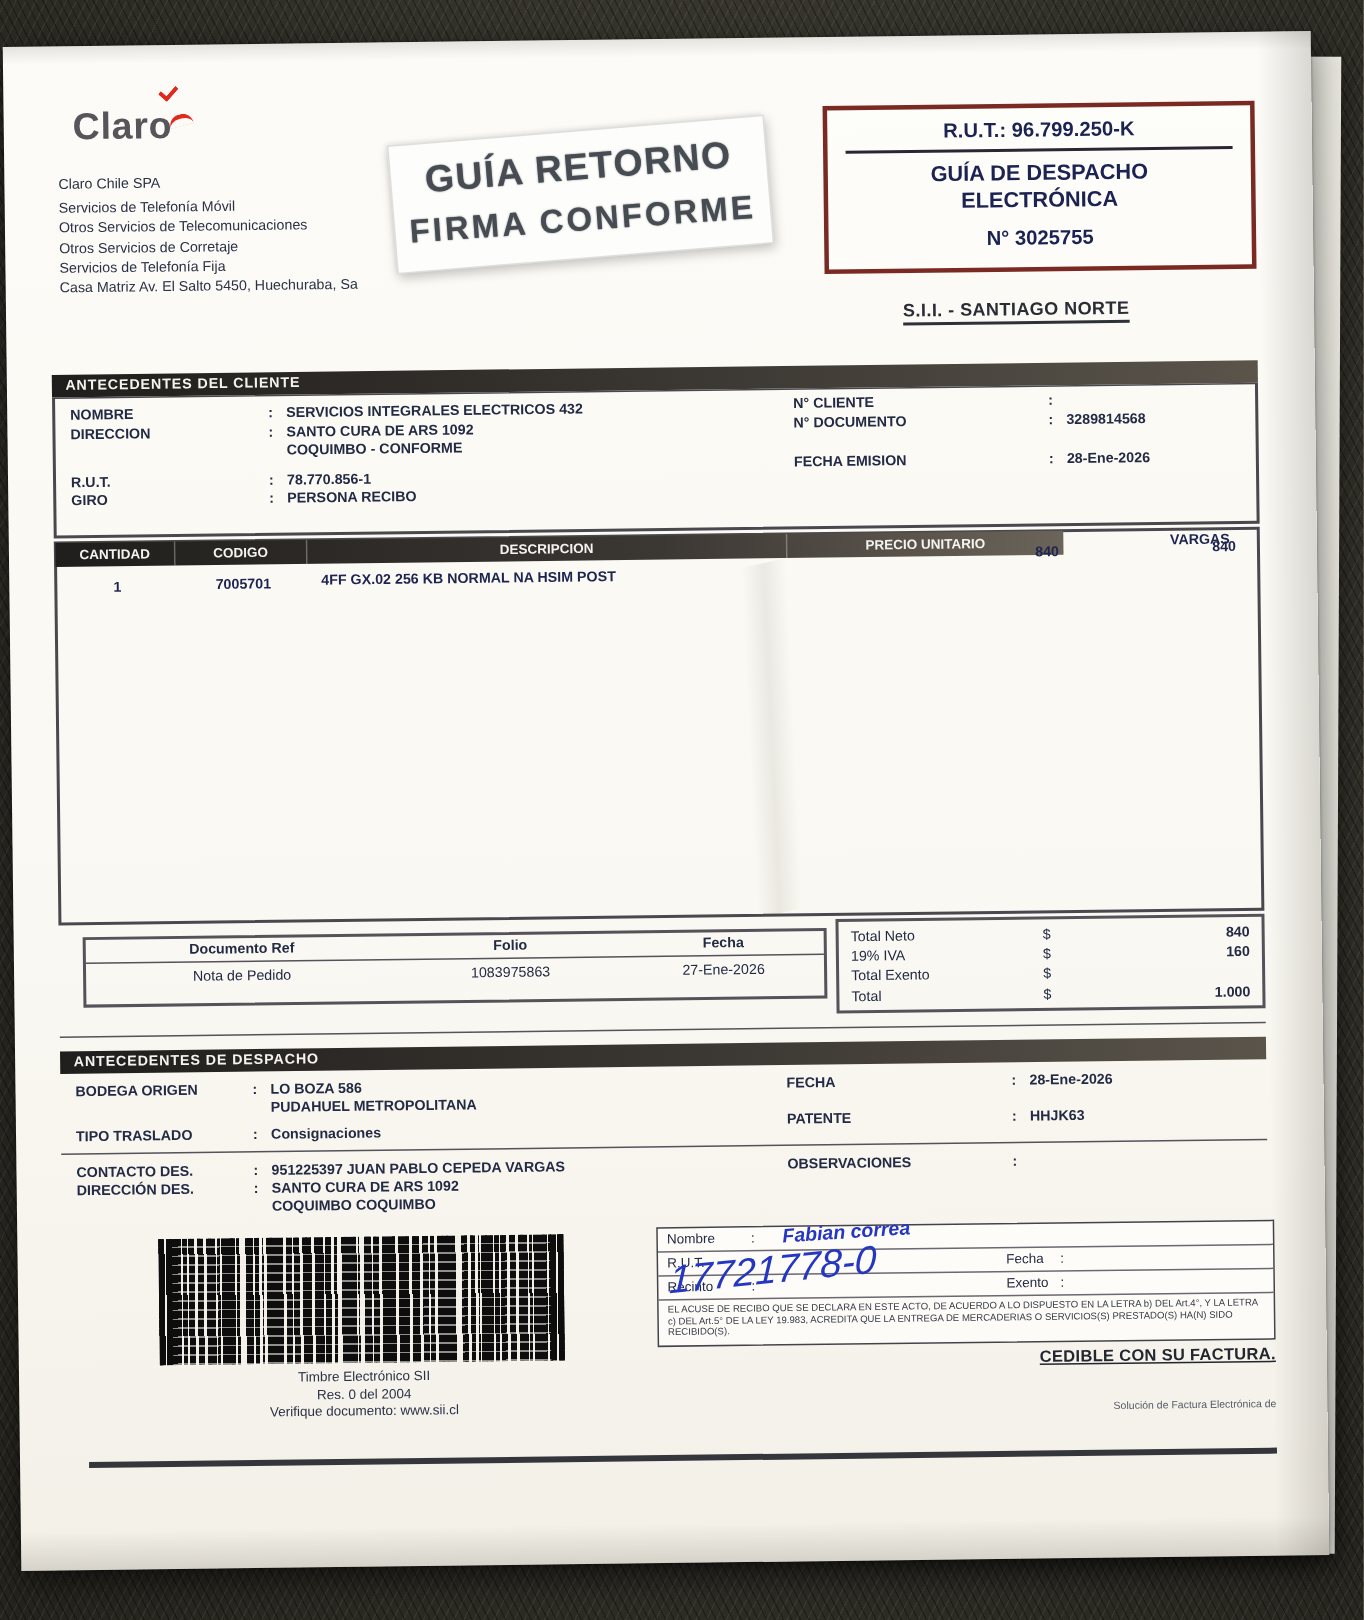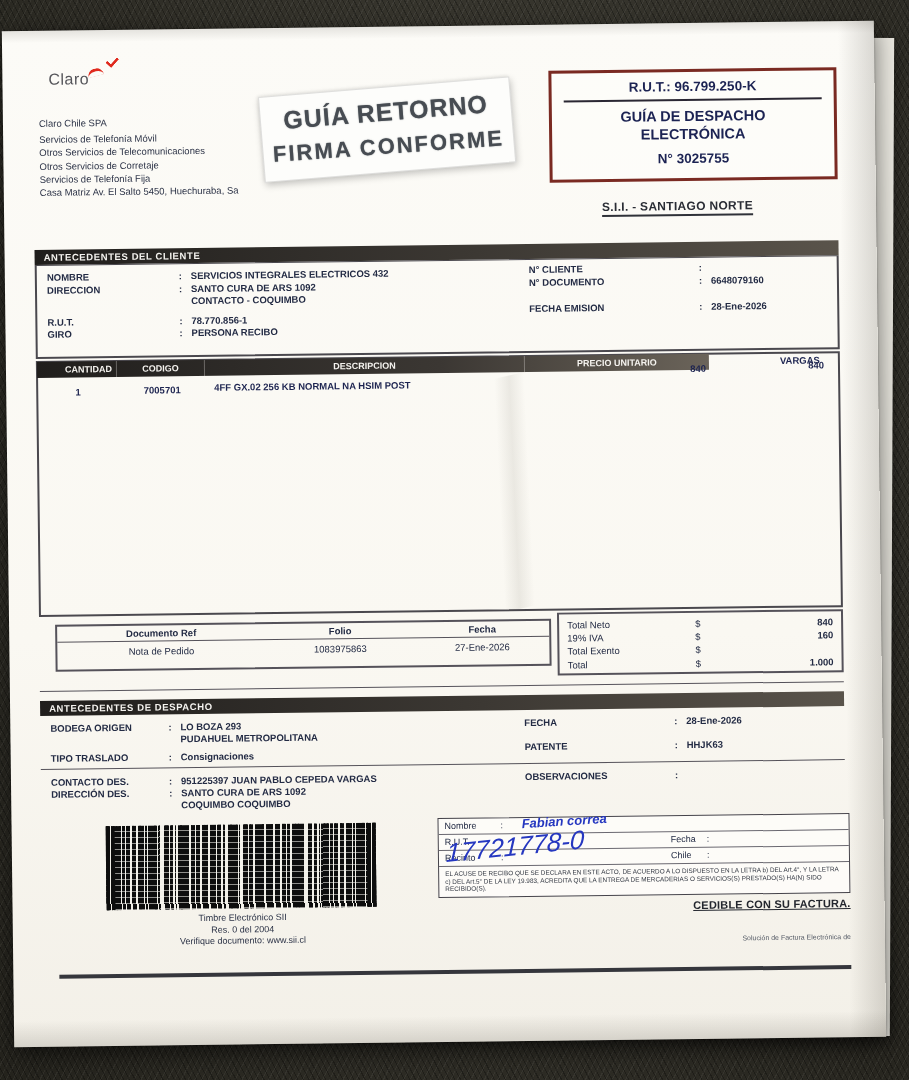--- a/index.html
+++ b/index.html
@@ -35,21 +35,21 @@
   .edge-bottom{ position:absolute; left:0; right:0; bottom:0; height:26px;
     background:linear-gradient(0deg, rgba(60,55,45,.16), rgba(0,0,0,0)); pointer-events:none;}
   .edge-top{ position:absolute; left:0; right:0; top:0; height:12px;
     background:linear-gradient(180deg, rgba(60,55,45,.12), rgba(0,0,0,0)); pointer-events:none;}
 
   
   .logo{ position:absolute; left:46px; top:40px; }
   .logo-mark{ position:absolute; left:58px; top:-13px; width:12px; height:8px;
     border-left:3px solid #e02a1e; border-bottom:3px solid #e02a1e;
     transform:rotate(-48deg); border-radius:1px;}
-  .logo-text{ font-size:16px; font-weight:normal; color:#55555a; letter-spacing:.5px;}
+  .logo-text{ font-size:25px; font-weight:bold; color:#55555a; letter-spacing:.5px;}
   .logo-swoosh{ display:inline-block; width:16px; height:8px;
     border-top:3.5px solid #e02a1e; border-radius:60% 60% 0 0/130% 130% 0 0;
     transform:rotate(-14deg) translateY(-8px); }
 
   .company{ position:absolute; left:36px; top:86px; font-size:9.5px; line-height:13.2px; color:#2b3246;}
   .company div:first-child{ margin-bottom:3px; }
 
   .stamp{ position:absolute; left:258px; top:60px; width:252px; padding:10px 6px 12px;
     background:#fdfdfb; text-align:center; transform:rotate(-4deg);
     box-shadow:1px 3px 7px rgba(0,0,0,.22), -1px -1px 3px rgba(0,0,0,.07);
@@ -91,21 +91,21 @@
   .client-right .flabel{ width:170px; }
   .mt14{ margin-top:14px; }
 
   
   .items-box{ position:absolute; left:30px; top:330px; width:804px; height:256px;
     border:2px solid #4a484e;}
   .items-head{ position:absolute; left:-1px; top:-1px; display:flex; height:16px;
     background:linear-gradient(90deg,#201e1c,#3b3733 60%,#6b645a);
     color:#f5f3ef; font-size:9px; font-weight:bold;}
   .ih{ line-height:16px; text-align:center; border-right:1px solid rgba(245,243,239,.32); padding:0 4px;}
-  .ih-cant{ width:80px;text-align:right;} .ih-cod{ width:88px;} .ih-desc{ width:320px;} .ih-precio{ width:184px; border-right:none;}
+  .ih-cant{ width:80px;} .ih-cod{ width:88px;} .ih-desc{ width:320px;} .ih-precio{ width:184px; border-right:none;}
   .monto-head{ position:absolute; top:1px; right:18px; font-size:9.5px; font-weight:bold; color:#1d2450;}
   .itcell{ position:absolute; font-size:9.5px; font-weight:bold; color:#1d2450; white-space:nowrap;}
   .it-cant{ left:0; top:24px; width:80px; text-align:center;}
   .it-cod{ left:80px; top:23px; width:88px; text-align:center;}
   .it-desc{ left:176px; top:21px;}
   .it-precio{ left:556px; top:8px; width:112px; text-align:right;}
   .it-monto{ right:14px; top:6px;}
   .crease-a{ position:absolute; left:400px; top:20px; width:150px; height:230px;
     background:linear-gradient(100deg, transparent 42%, rgba(90,85,70,.10) 50%, transparent 58%);
     transform:rotate(-12deg); pointer-events:none;}
@@ -214,21 +214,21 @@
           <span class="fvalue">SERVICIOS INTEGRALES ELECTRICOS 432</span>
         </div>
         <div class="frow">
           <span class="flabel">DIRECCION</span>
           <span class="fcolon"></span>
           <span class="fvalue">SANTO CURA DE ARS 1092</span>
         </div>
         <div class="frow">
           <span class="flabel"></span>
           <span class="fcolon" style="visibility:hidden"></span>
-          <span class="fvalue">CONTACTO - COQUIMBO</span>
+          <span class="fvalue">COQUIMBO - CONFORME</span>
         </div>
         <div class="frow row-gap">
           <span class="flabel">R.U.T.</span>
           <span class="fcolon"></span>
           <span class="fvalue">78.770.856-1</span>
         </div>
         <div class="frow">
           <span class="flabel">GIRO</span>
           <span class="fcolon"></span>
           <span class="fvalue">PERSONA RECIBO</span>
@@ -236,21 +236,21 @@
       </div>
       <div class="client-right">
         <div class="frow">
           <span class="flabel">N° CLIENTE</span>
           <span class="fcolon"></span>
           <span class="fvalue"></span>
         </div>
         <div class="frow">
           <span class="flabel">N° DOCUMENTO</span>
           <span class="fcolon"></span>
-          <span class="fvalue">6648079160</span>
+          <span class="fvalue">3289814568</span>
         </div>
         <div class="frow mt14">
           <span class="flabel">FECHA EMISION</span>
           <span class="fcolon"></span>
           <span class="fvalue">28-Ene-2026</span>
         </div>
       </div>
     </div>
 
     <div class="items-box">
@@ -304,21 +304,21 @@
         <span class="tval">1.000</span>
       </div>
     </div>
 
     <div class="hr-top"></div>
     <div class="bar" id="bar-dispatch">ANTECEDENTES DE DESPACHO</div>
     <div class="disp">
       <div class="d-abs" id="d-bodega">
         <span class="dlabel">BODEGA ORIGEN</span>
         <span class="fcolon"></span>
-        <span>LO BOZA 293</span>
+        <span>LO BOZA 586</span>
       </div>
       <div class="d-abs" id="d-bodega2">
         <span>PUDAHUEL  METROPOLITANA</span>
       </div>
       <div class="d-abs" id="d-tipo">
         <span class="dlabel">TIPO TRASLADO</span>
         <span class="fcolon"></span>
         <span>Consignaciones</span>
       </div>
       <div class="d-divider"></div>
@@ -369,21 +369,21 @@
         <span class="rcolon"></span>
         <span class="rright">
           <span class="rlabel">Fecha</span>
           <span class="rcolon"></span>
         </span>
       </div>
       <div class="rrow">
         <span class="rlabel">Recinto</span>
         <span class="rcolon"></span>
         <span class="rright">
-          <span class="rlabel">Chile</span>
+          <span class="rlabel">Exento</span>
           <span class="rcolon"></span>
         </span>
       </div>
       <div class="legal">EL ACUSE DE RECIBO QUE SE DECLARA EN ESTE ACTO, DE ACUERDO A LO DISPUESTO EN LA LETRA b) DEL Art.4°, Y LA LETRA c) DEL Art.5° DE LA LEY 19.983, ACREDITA QUE LA ENTREGA DE MERCADERIAS O SERVICIOS(S) PRESTADO(S) HA(N) SIDO RECIBIDO(S).</div>
     </div>
 
     <div class="hand hand-nombre">Fabian correa</div>
     <div class="hand hand-rut">17721778-0</div>
 
     <div class="cedible">CEDIBLE CON SU FACTURA.</div>

